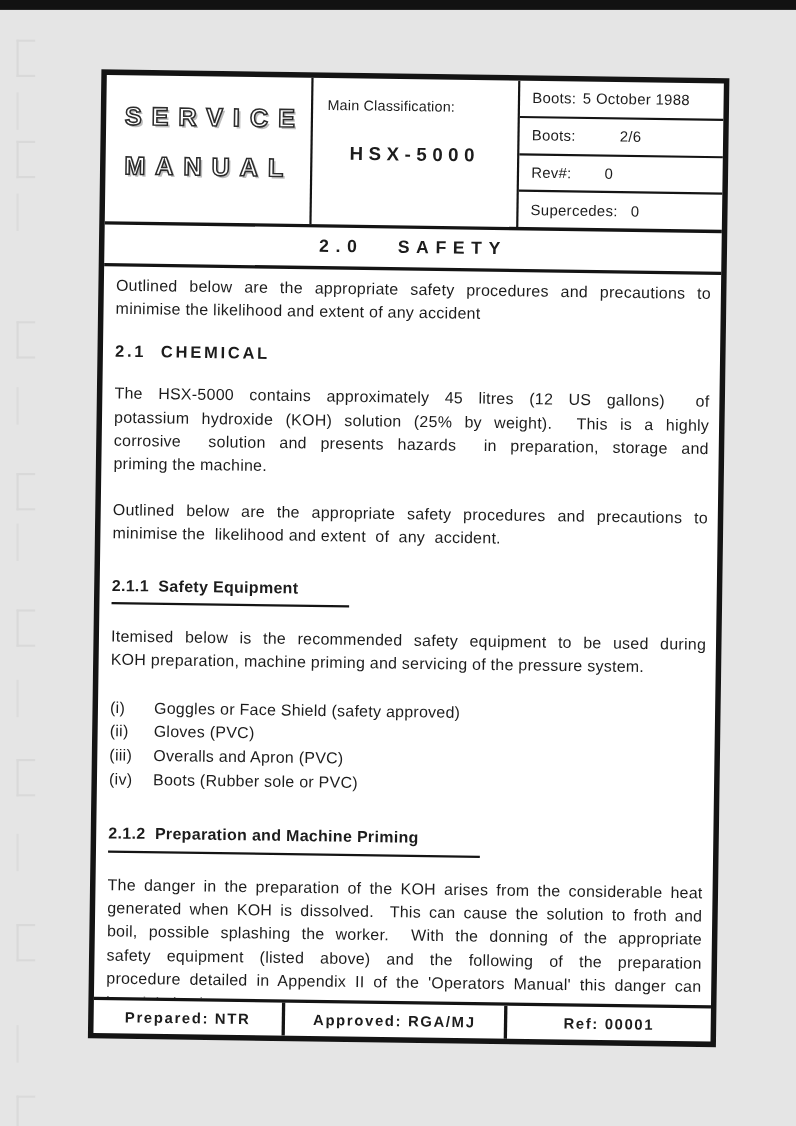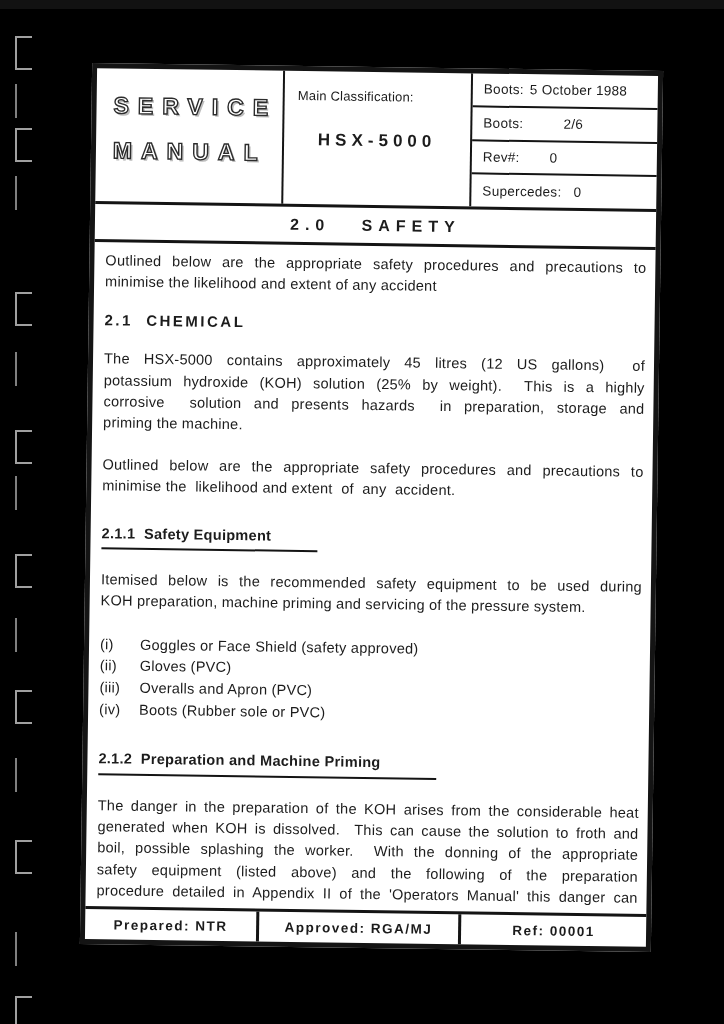--- a/index.html
+++ b/index.html
@@ -2,21 +2,21 @@
 <html><head>
 <meta charset="utf-8">
 <style>
   * { margin: 0; padding: 0; box-sizing: border-box; }
   html, body { background: #fdfdfd; }
   body { font-family: "Liberation Sans", "DejaVu Sans", sans-serif; color: #1c1c1c; }
 
   .canvas {
     position: relative;
     width: 724px; height: 1024px;
-    background: #000000;
+    background: #e5e5e5;
     overflow: hidden;
   }
 
   
   .scanner-edge {
     position: absolute; top: 0; left: 0; right: 0; height: 9px;
     background: #121212;
   }
 
   

